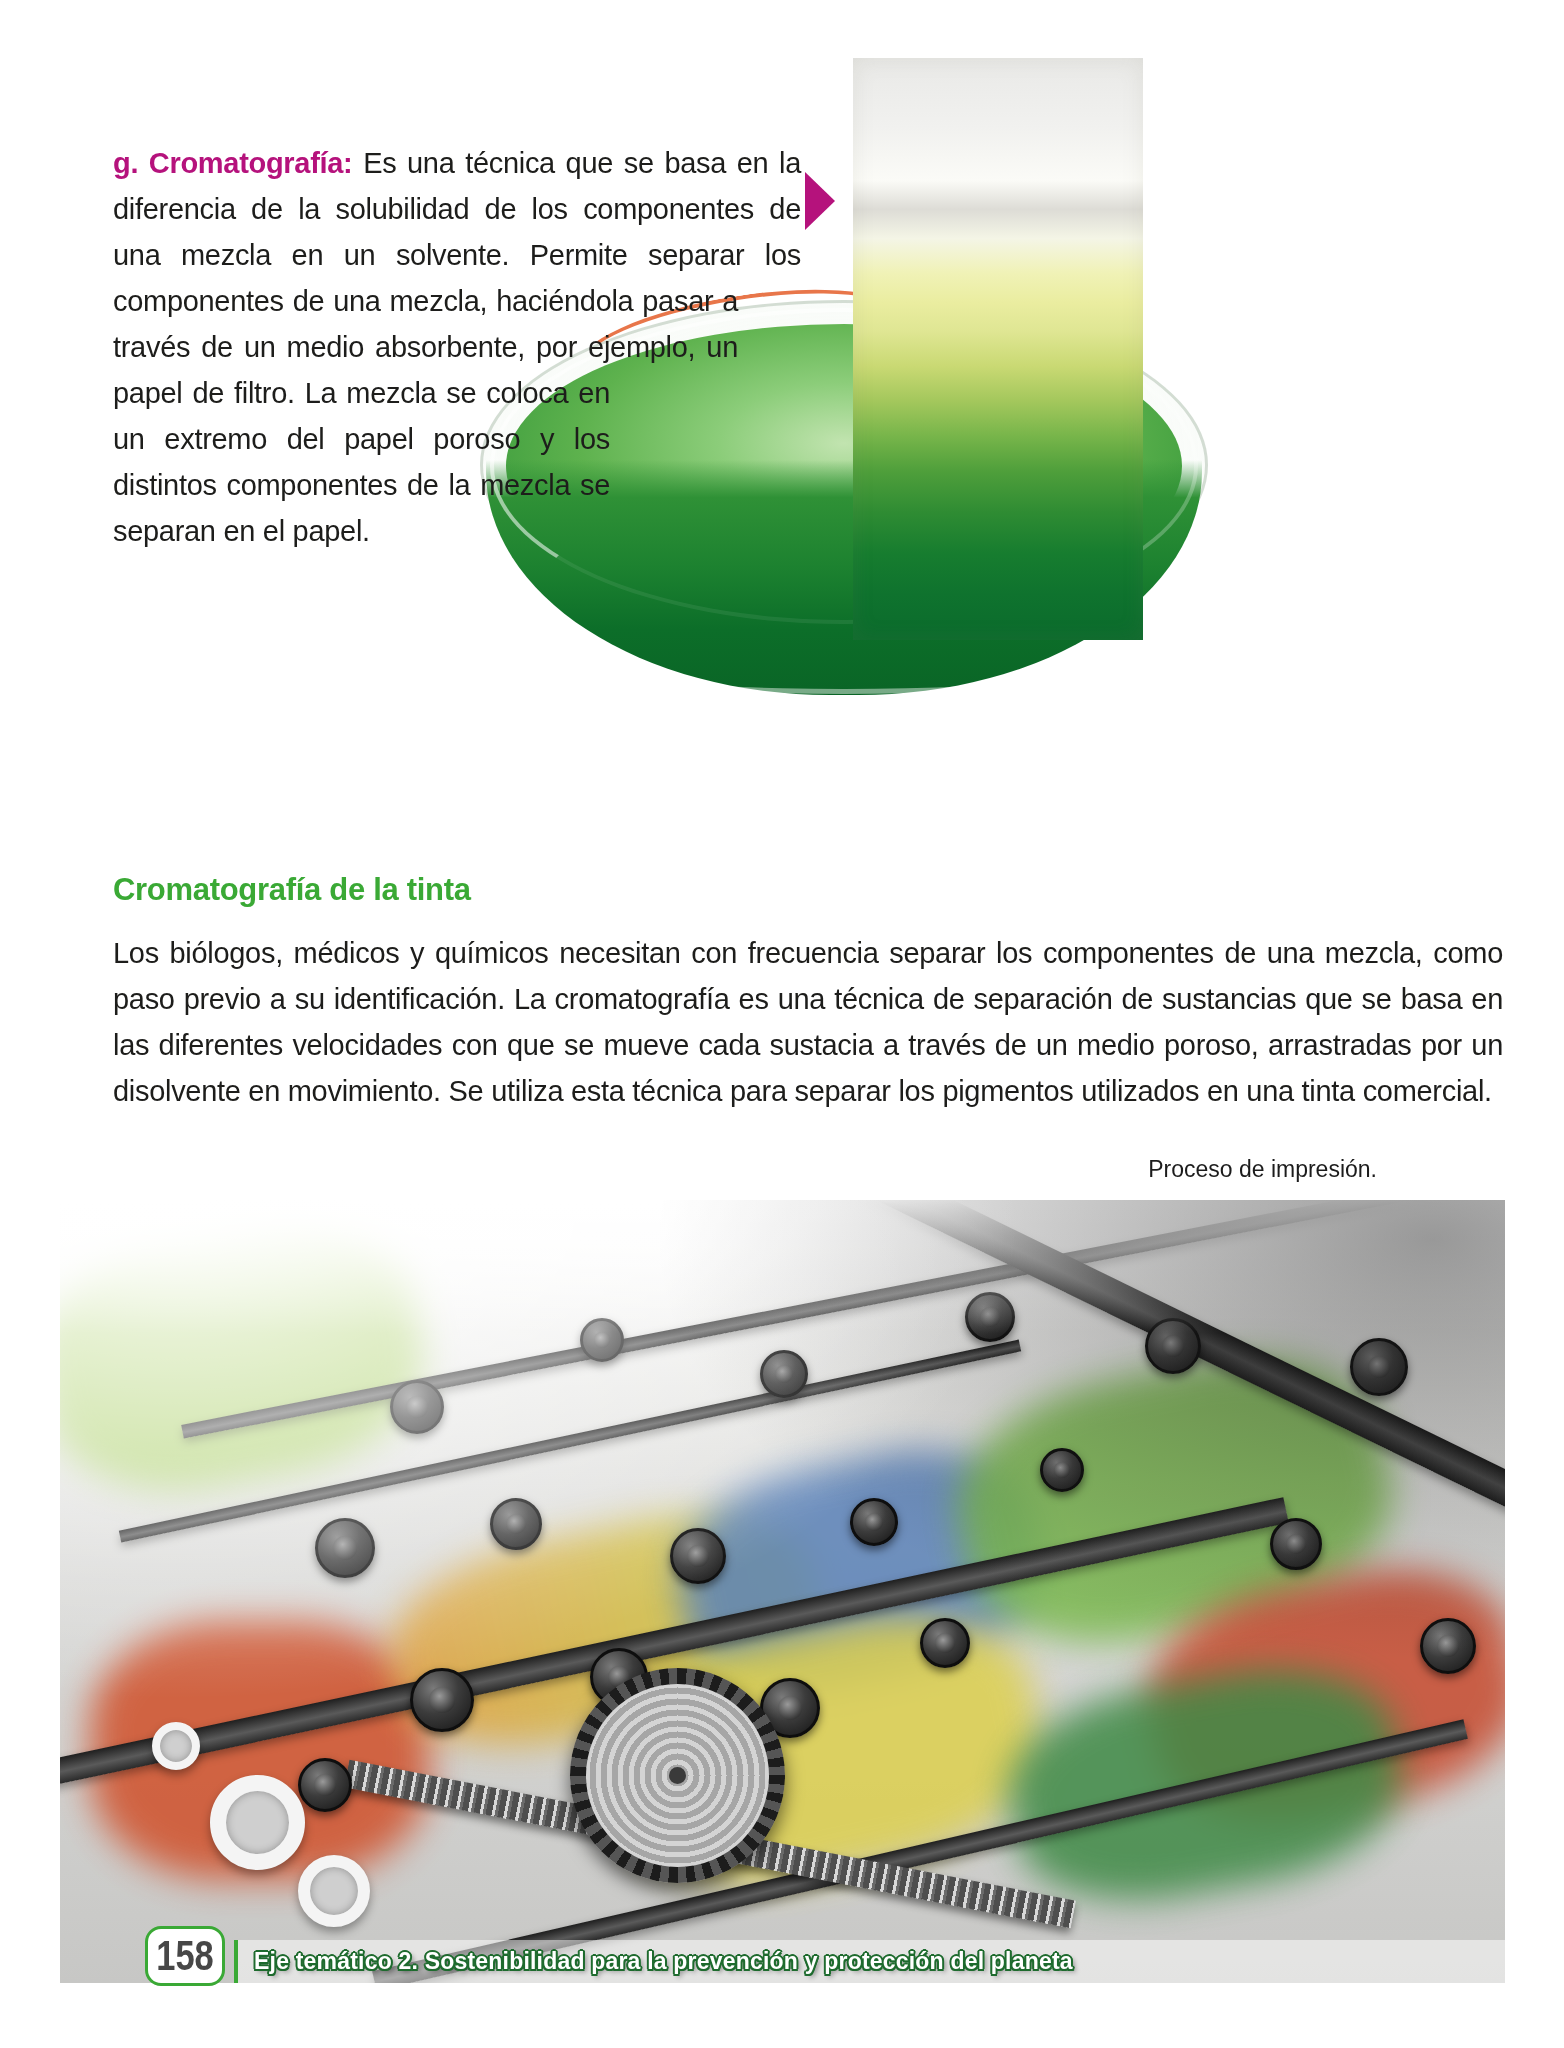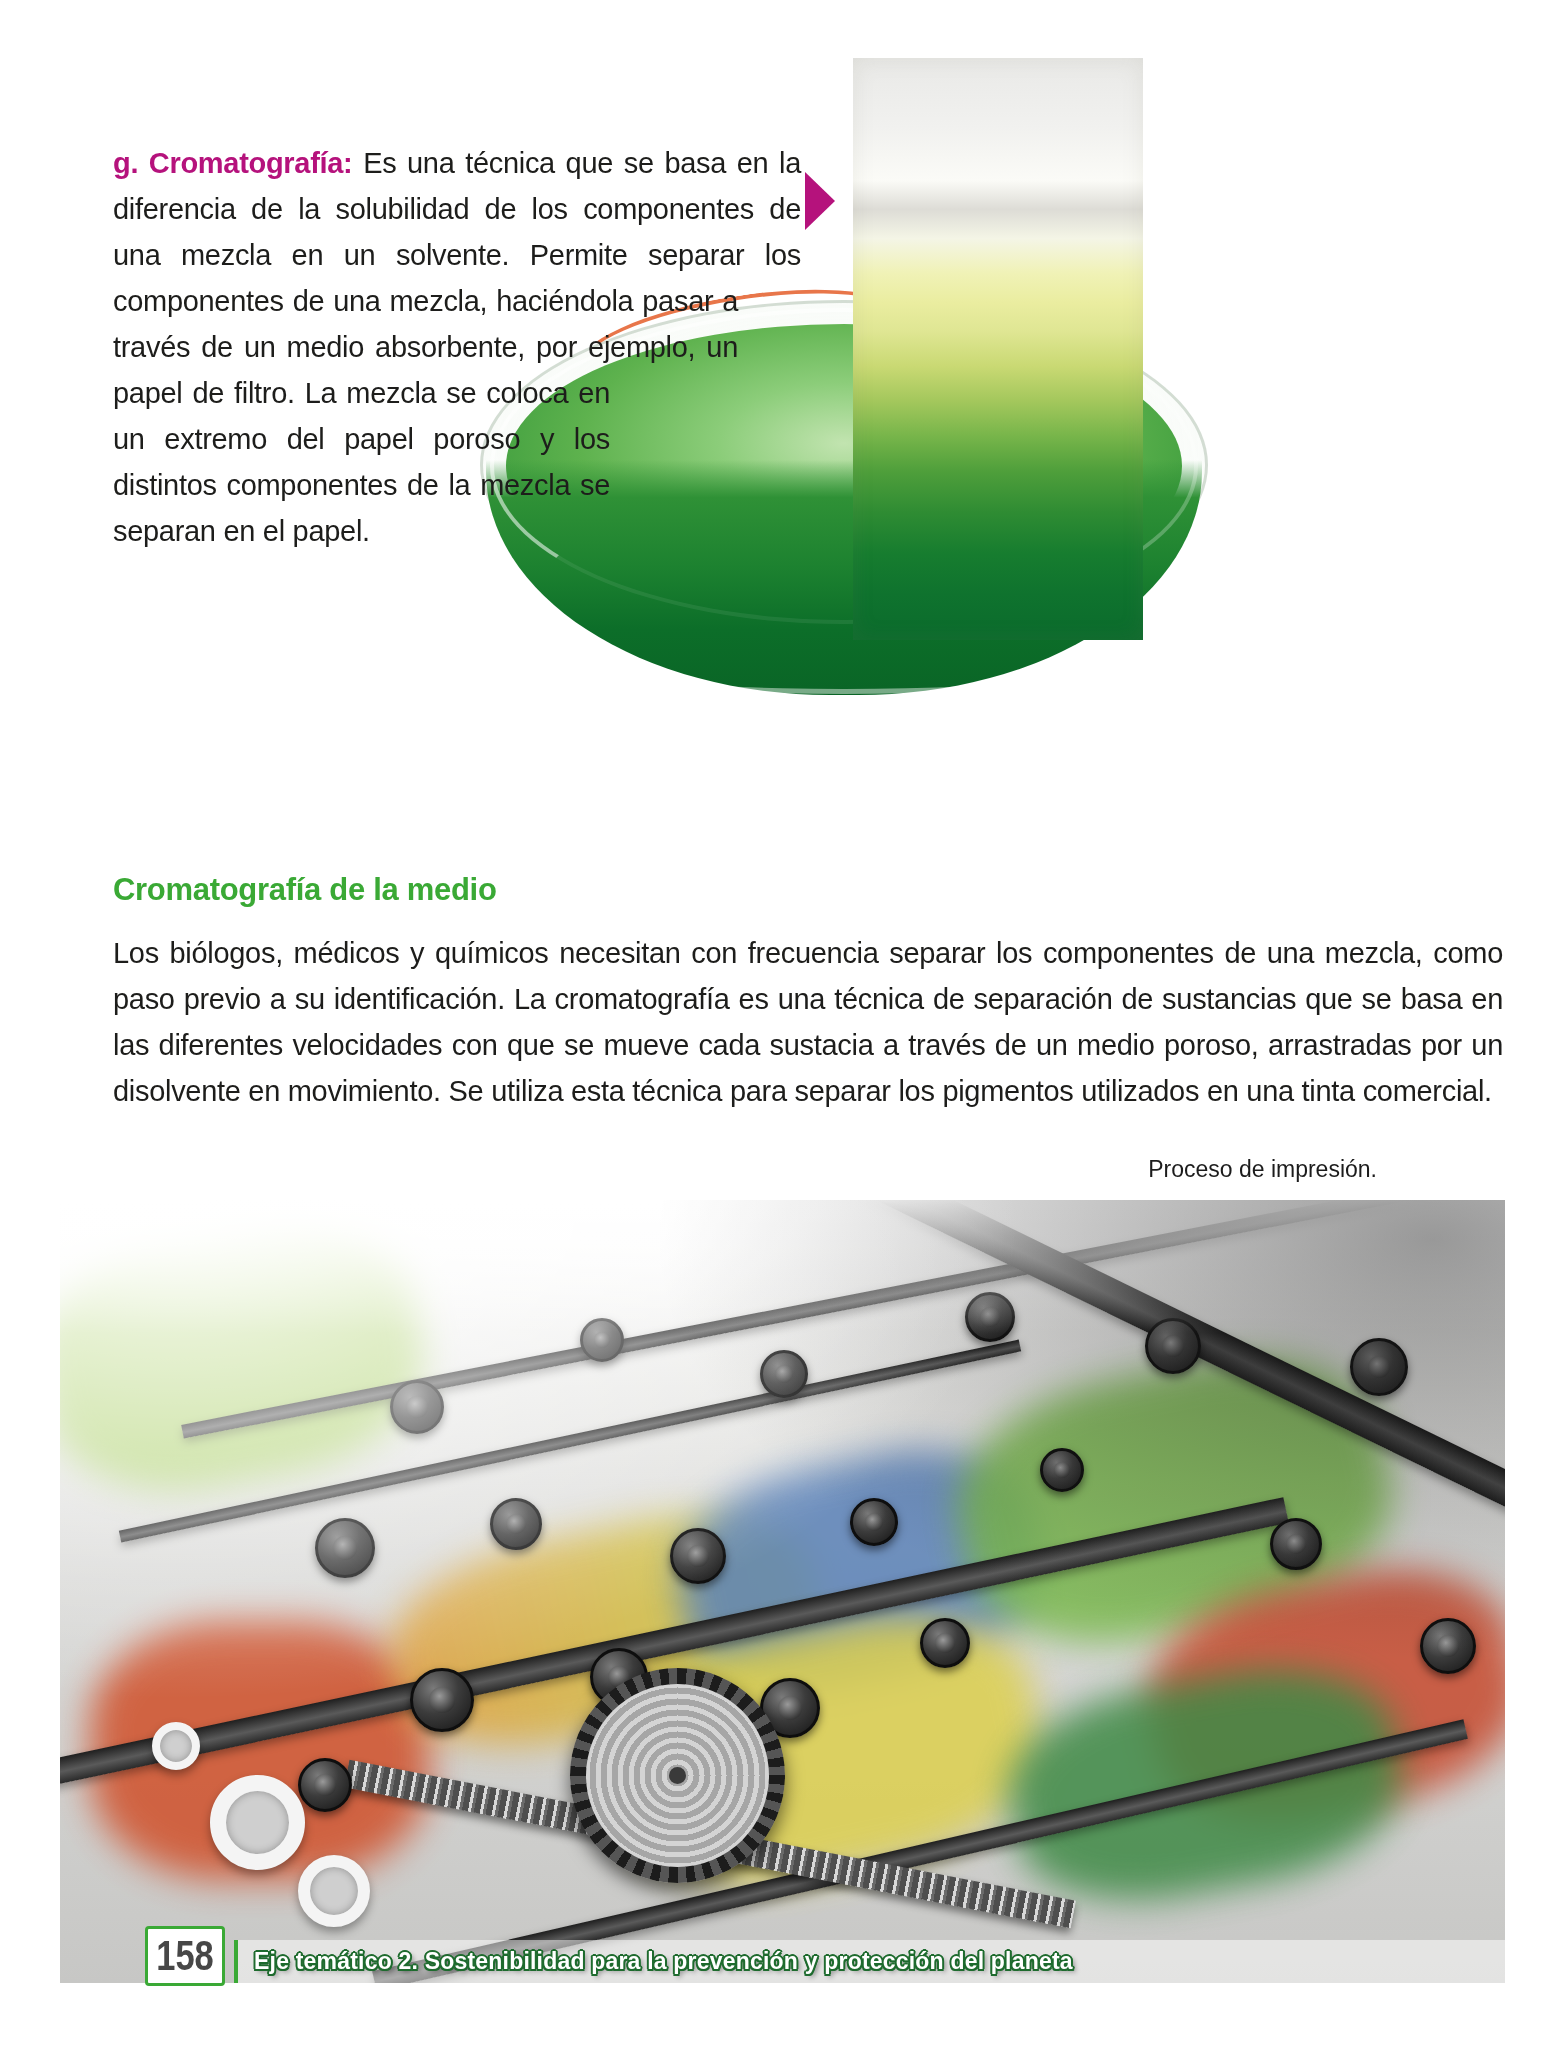--- a/index.html
+++ b/index.html
@@ -142,21 +142,21 @@
   }
   .footer-strip span {
     font-size:23px; font-weight:bold; color:#ffffff; letter-spacing:0.2px;
     text-shadow:
       2px 0 0 #1e6b2e, -2px 0 0 #1e6b2e, 0 2px 0 #1e6b2e, 0 -2px 0 #1e6b2e,
       1.5px 1.5px 0 #1e6b2e, -1.5px 1.5px 0 #1e6b2e, 1.5px -1.5px 0 #1e6b2e, -1.5px -1.5px 0 #1e6b2e,
       3px 3px 5px rgba(0,0,0,0.45);
   }
   .page-num {
     position:absolute; left:145px; top:1926px; width:80px; height:60px; z-index:11;
-    background:#ffffff; border:3px solid #3aa935; border-radius:4px;
+    background:#ffffff; border:3px solid #3aa935; border-radius:16px;
     display:flex; align-items:center; justify-content:center;
     font-size:42px; font-weight:bold; color:#474747; transform-origin:center;
   }
   .page-num span { display:inline-block; transform:scaleX(0.82); }
 </style>
 </head>
 <body>
 
 <div class="page">
 
@@ -174,21 +174,21 @@
   </div>
 
   <p class="para-g">
     <span class="sp sp1"></span>
     <span class="sp sp2"></span>
     <span class="sp sp3"></span>
     <span class="g-label">g. Cromatografía:</span>
     <span>Es una técnica que se basa en la diferencia de la solubilidad de los componentes de una mezcla en un solvente. Permite separar los componentes de una mezcla, haciéndola pasar a través de un medio absorbente, por ejemplo, un papel de filtro. La mezcla se coloca en un extremo del papel poroso y los distintos componentes de la mezcla se separan en el papel.</span>
   </p>
 
-  <h2 class="ink-heading">Cromatografía de la medio</h2>
+  <h2 class="ink-heading">Cromatografía de la tinta</h2>
   <p class="para-ink">Los biólogos, médicos y químicos necesitan con frecuencia separar los componentes de una mezcla, como paso previo a su identificación. La cromatografía es una técnica de separación de sustancias que se basa en las diferentes velocidades con que se mueve cada sustacia a través de un medio poroso, arrastradas por un disolvente en movimiento. Se utiliza esta técnica para separar los pigmentos utilizados en una tinta comercial.</p>
 
   <div class="caption">Proceso de impresión.</div>
 
   <div class="photo">
     <div class="streak st1"></div>
     <div class="streak st2"></div>
     <div class="streak st3"></div>
     <div class="streak st4"></div>
     <div class="streak st5"></div>

